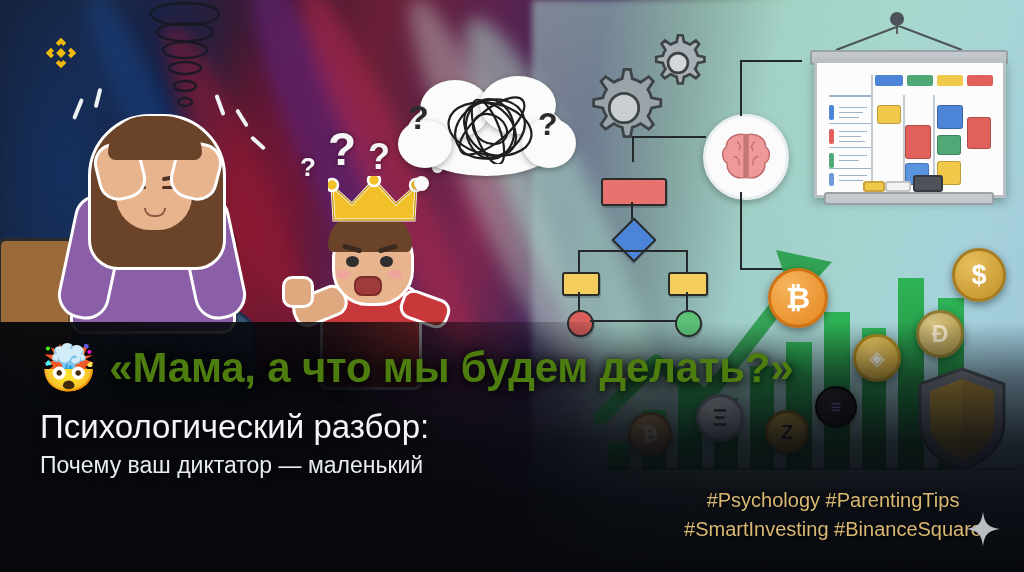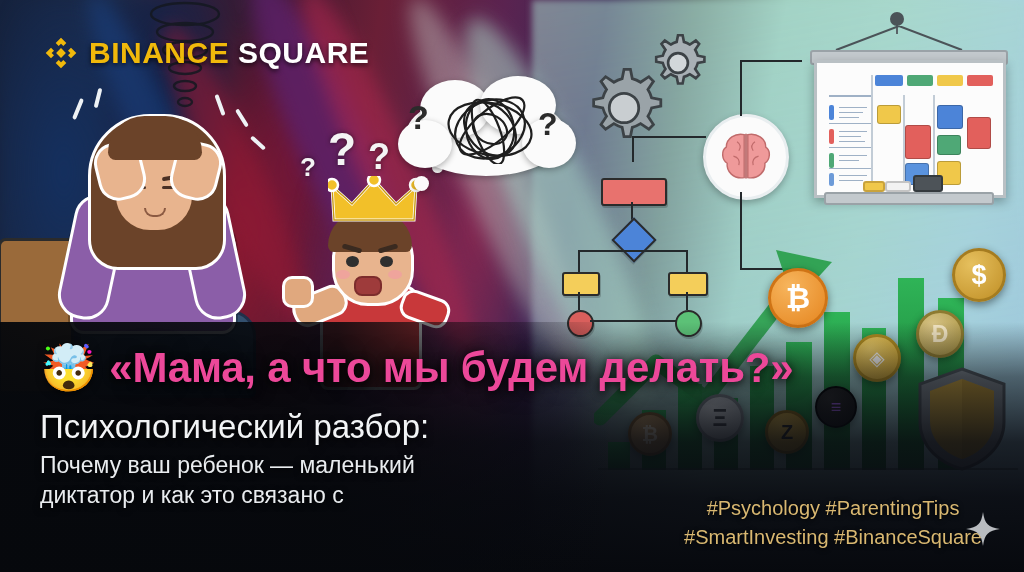--- a/index.html
+++ b/index.html
@@ -85,27 +85,27 @@
 
   #logo{position:absolute;left:44px;top:36px;display:flex;align-items:center;gap:11px;}
   .logo-mark{width:34px;height:34px;position:relative;}
   .logo-text{font-size:30px;font-weight:bold;letter-spacing:.5px;
     text-shadow:0 2px 5px rgba(0,0,0,.7);}
   .logo-binance{color:#f0b90b;}
   .logo-square{color:#ffffff;}
 
   #title-row{position:absolute;left:40px;top:344px;display:flex;align-items:center;gap:12px;}
   #emoji{font-size:46px;line-height:1;filter:drop-shadow(0 2px 4px rgba(0,0,0,.6));}
-  #title{font-size:42px;font-weight:bold;color:#ec4899;white-space:nowrap;
+  #title{font-size:42px;font-weight:bold;color:#4d7c0f;white-space:nowrap;
     text-shadow:0 2px 8px rgba(0,0,0,.92),0 0 22px rgba(0,0,0,.75);letter-spacing:-.2px;}
   #subtitle{position:absolute;left:40px;top:408px;font-size:33px;color:#f2f4f6;
     text-shadow:0 2px 7px rgba(0,0,0,.9);}
   #body{position:absolute;left:40px;top:450px;font-size:23px;color:#e9ecef;
     line-height:1.32;text-shadow:0 2px 6px rgba(0,0,0,.9);}
-  #tags{position:absolute;right:42px;bottom:20px;text-align:center;
+  #tags{position:absolute;right:42px;bottom:28px;text-align:center;
     font-size:20px;color:#d9b871;line-height:1.45;
     text-shadow:0 1px 5px rgba(0,0,0,.95);}
   #sparkle{position:absolute;right:24px;bottom:26px;width:34px;height:34px;}
 </style>
 </head>
 <body>
 
 <div id="stage">
 
   <div class="bg-base"></div>
@@ -370,33 +370,29 @@
       <svg width="34" height="34" viewBox="0 0 32 32">
         <g fill="#F0B90B">
           <path d="M16 1.6 L21 6.6 L18.2 9.4 L16 7.2 L13.8 9.4 L11 6.6 Z"></path>
           <path d="M1.6 16 L6.6 11 L9.4 13.8 L7.2 16 L9.4 18.2 L6.6 21 Z"></path>
           <path d="M30.4 16 L25.4 11 L22.6 13.8 L24.8 16 L22.6 18.2 L25.4 21 Z"></path>
           <path d="M16 30.4 L11 25.4 L13.8 22.6 L16 24.8 L18.2 22.6 L21 25.4 Z"></path>
           <path d="M16 11.4 L20.6 16 L16 20.6 L11.4 16 Z"></path>
         </g>
       </svg>
     </span>
-    <span class="logo-text">
-      <span class="logo-binance">BINANCE</span><span>&nbsp;</span><span class="logo-square">SQUARE</span>
-    </span>
   </div>
 
   <div id="title-row">
     <span id="emoji">🤯</span>
     <span id="title">«Мама, а что мы будем делать?»</span>
   </div>
   <div id="subtitle">Психологический разбор:</div>
   <div id="body">
-    <div>Почему ваш ребенок — маленький</div>
-    <div>диктатор и как это связано с</div>
+    <div>Почему ваш диктатор — маленький</div>
   </div>
 
   <div id="tags">
     <div>#Psychology #ParentingTips</div>
     <div>#SmartInvesting #BinanceSquare</div>
   </div>
   <svg id="sparkle" viewBox="0 0 40 40">
     <path d="M20 0 C22 14 26 18 40 20 C26 22 22 26 20 40 C18 26 14 22 0 20 C14 18 18 14 20 0 Z" fill="#b9bcc0"></path>
   </svg>
 

